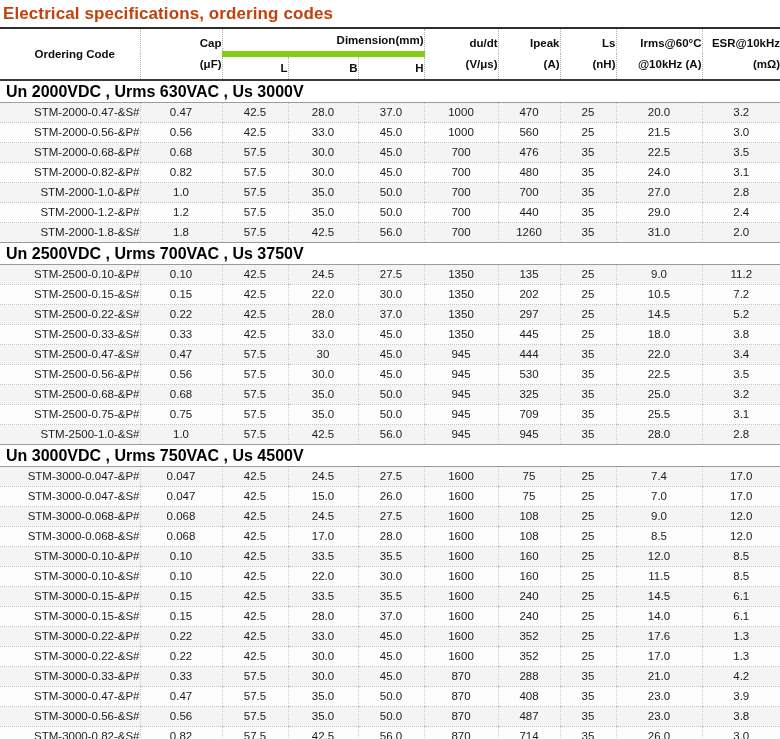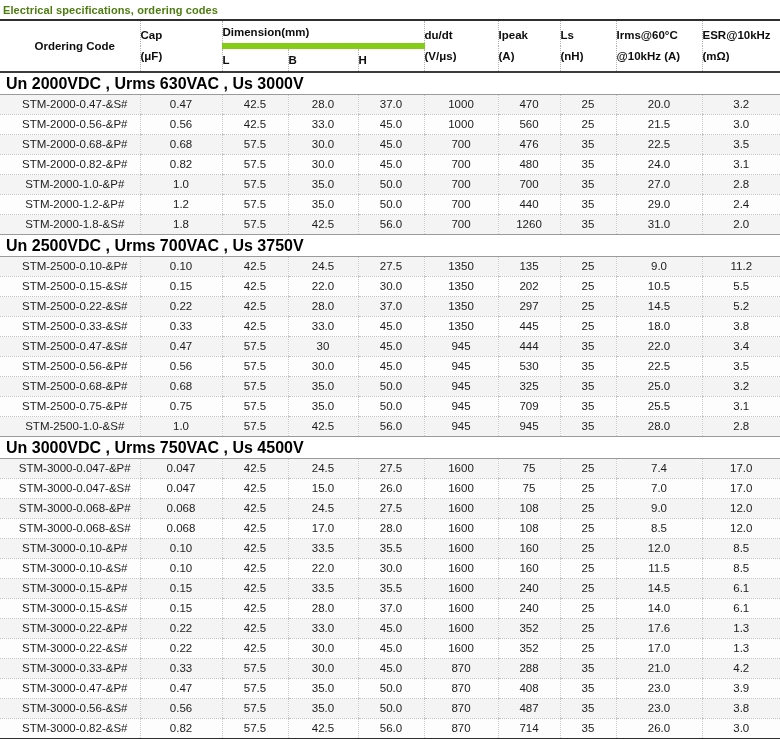--- a/index.html
+++ b/index.html
@@ -2,21 +2,21 @@
 <html><head>
 <meta charset="utf-8">
 <style>
   html, body { margin:0; padding:0; }
   body {
     width:780px; height:739px; background:#ffffff; overflow:hidden;
     font-family:"Liberation Sans", sans-serif; color:#1a1a1a;
     -webkit-font-smoothing:antialiased;
   }
   .title {
-    font-size:11px; font-weight:bold; color:#4d7c0f;
+    font-size:17px; font-weight:bold; color:#c2410c;
     padding:4px 0 3px 3px;
     border-bottom:2px solid #2e2e2e;
     letter-spacing:0.1px;
   }
   table.spec {
     border-collapse:collapse; table-layout:fixed;
     width:780px;
     border-bottom:2px solid #2e2e2e;
   }
   col.c-code  { width:140px; }
@@ -25,38 +25,38 @@
   col.c-b     { width:70px; }
   col.c-h     { width:66px; }
   col.c-dudt  { width:74px; }
   col.c-ipeak { width:62px; }
   col.c-ls    { width:56px; }
   col.c-irms  { width:86px; }
   col.c-esr   { width:78px; }
 
   thead th {
     font-size:11.5px; font-weight:bold; color:#0d0d0d;
-    text-align:left; vertical-align:middle;
+    text-align:right; vertical-align:middle;
     padding:0; background:#fff;
   }
   thead { border-bottom:2px solid #3a3a3a; }
   thead th.vline { border-left:1px dotted #b3b3b3; }
   thead th .ln { line-height:21px; height:21px; }
   thead th.group { border-bottom:6px solid #84cc16; height:22px; }
   thead th.sub { height:22px; }
   thead th.codehead { text-align:center; padding-left:10px; }
 
   tbody td {
     font-size:11.5px; color:#1c1c1c; text-align:center;
     height:19px; line-height:19px; padding:0;
     border-left:1px dotted #c9c9c9;
     border-bottom:1px dotted #c3c3c3;
     white-space:nowrap; overflow:hidden;
   }
-  tbody td:first-child { border-left:none; text-align:center; padding-left:10px; }
+  tbody td:first-child { border-left:none; text-align:right; padding-left:10px; }
   tr.stripe-a td { background:#f4f4f4; }
   tr.stripe-b td { background:#fdfdfd; }
   tr.section-row td {
     background:#ffffff; font-weight:bold; font-size:16px; color:#000;
     text-align:left; padding-left:6px; height:21px; line-height:21px;
     border-left:none;
     border-top:1px solid #9b9b9b;
     border-bottom:1px solid #9b9b9b;
   }
   tbody tr:last-child td { border-bottom:none; }
@@ -220,21 +220,21 @@
       <tr class="stripe-b">
         <td>STM-2500-0.15-&amp;S#</td>
         <td>0.15</td>
         <td>42.5</td>
         <td>22.0</td>
         <td>30.0</td>
         <td>1350</td>
         <td>202</td>
         <td>25</td>
         <td>10.5</td>
-        <td>5.5</td>
+        <td>7.2</td>
       </tr>
       <tr class="stripe-a">
         <td>STM-2500-0.22-&amp;S#</td>
         <td>0.22</td>
         <td>42.5</td>
         <td>28.0</td>
         <td>37.0</td>
         <td>1350</td>
         <td>297</td>
         <td>25</td>

